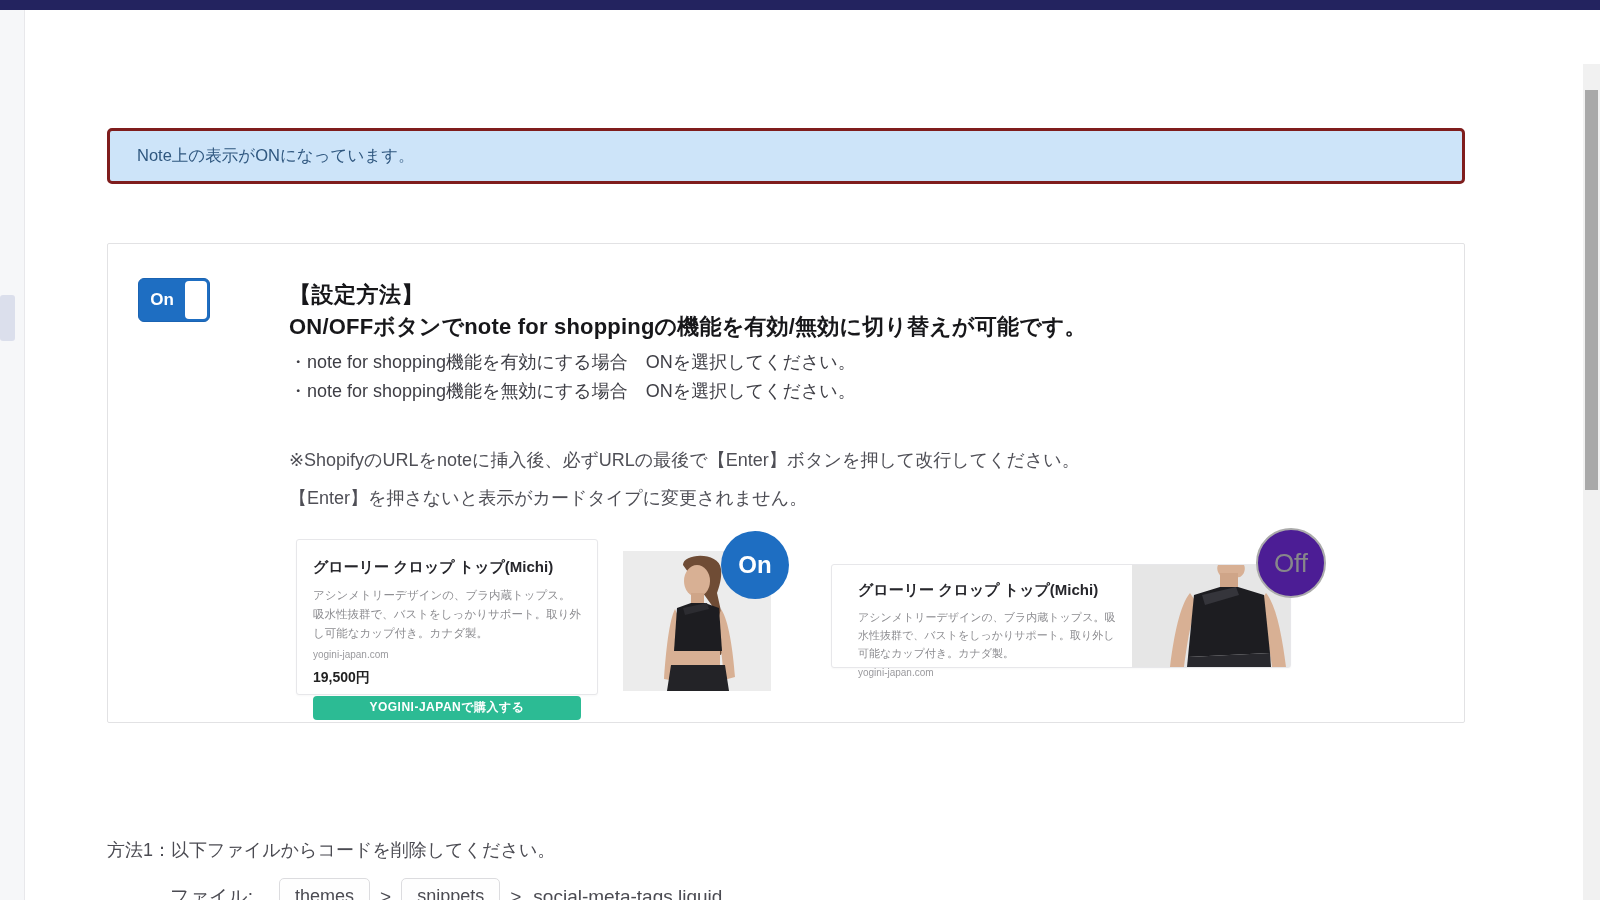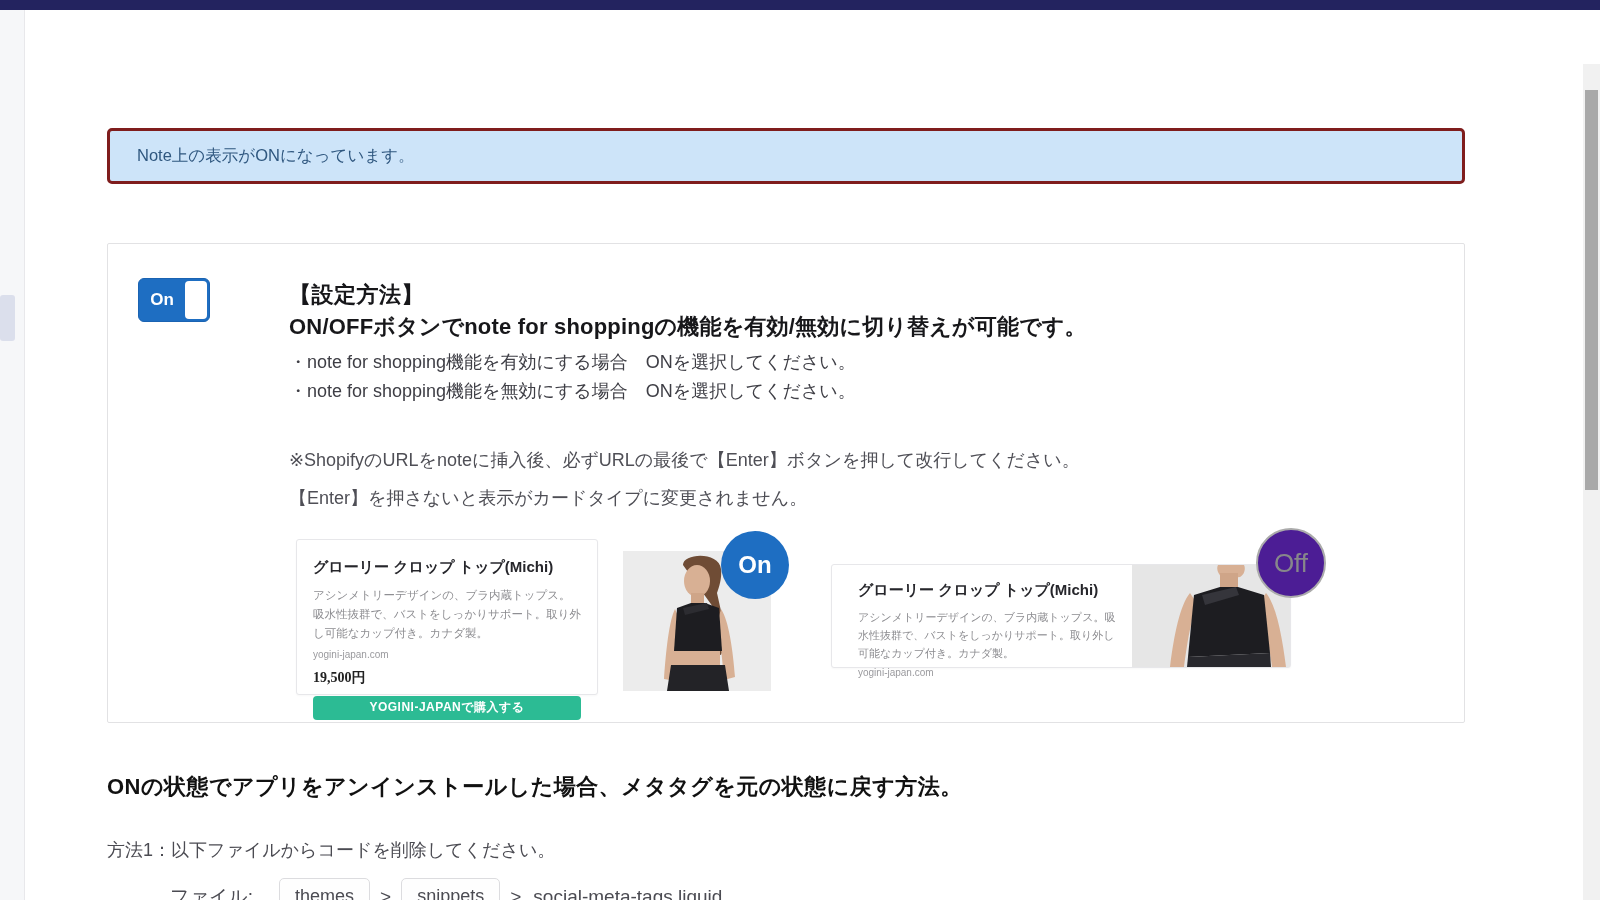--- a/index.html
+++ b/index.html
@@ -37,21 +37,21 @@
   .bullet1 { position:absolute; left:0; top:106px; font-size:18px; color:#3e3e45; }
   .bullet2 { position:absolute; left:0; top:135px; font-size:18px; color:#3e3e45; }
   .note1 { position:absolute; left:0; top:204px; font-size:18px; color:#4f4f56; }
   .note2 { position:absolute; left:0; top:242px; font-size:18px; color:#4f4f56; }
 
   
   .preview-on-box { position:absolute; left:188px; top:295px; width:302px; height:156px; background:#fff; border:1px solid #e7e7ea; border-radius:3px; box-shadow:0 1px 2px rgba(0,0,0,.03); padding:18px 16px 0 16px; }
   .p-title { font-size:15px; font-weight:bold; color:#26262b; margin-bottom:9px; }
   .p-desc { font-size:11.5px; color:#8c8c90; line-height:1.65; margin-bottom:6px;font-family:Liberation Serif, serif; }
   .p-domain { font-size:10px; color:#9a9a9e; margin-bottom:9px; }
-  .p-price { font-size:14px; font-weight:bold; color:#222; margin-bottom:9px;font-family:Liberation Serif, serif; }
+  .p-price { font-size:14px; font-weight:bold; color:#222; margin-bottom:9px; }
   .buy-btn { width:268px; height:24px; background:#2cbb94; border:none; border-radius:4px; color:#fff; font-size:12px; font-weight:bold; letter-spacing:.5px; }
   .preview-on-img { position:absolute; left:515px; top:307px; width:148px; height:140px; overflow:hidden; }
   .badge-on { position:absolute; left:613px; top:287px; width:68px; height:68px; background:#1e6ec2; border-radius:50%; display:flex; align-items:center; justify-content:center; color:#fff; font-size:24px; font-weight:bold; }
 
   .preview-off-box { position:absolute; left:723px; top:320px; width:460px; height:104px; background:#fff; border:1px solid #e7e7ea; border-radius:3px; box-shadow:0 1px 2px rgba(0,0,0,.03); display:flex; }
   .off-text { flex:1; padding:16px 14px 0 26px; }
   .off-text .p-title { font-size:15px; margin-bottom:8px; }
   .off-text .p-desc { font-size:11px; margin-bottom:5px; }
   .preview-off-img { width:158px; height:102px; overflow:hidden; flex:none; }
   .badge-off { position:absolute; left:1148px; top:284px; width:70px; height:70px; background:#4c1d95; border:2px solid #ababab; border-radius:50%; display:flex; align-items:center; justify-content:center; color:#87878b; font-size:26px; }
@@ -140,21 +140,20 @@
           <path d="M62 30 L88 22 L106 22 L132 30 L138 88 L56 92 Z" fill="#1d1d21"></path>
           <path d="M70 30 L104 22 L107 30 L73 40 Z" fill="#35353b"></path>
           <path d="M56 92 L138 88 L139 102 L55 102 Z" fill="#28282d"></path>
         </svg>
       </div>
     </div>
     <div class="badge-off">Off</div>
 
   </div>
 
-  <div class="uninstall-heading">ONの状態でアプリをアンインストールした場合、メタタグを元の状態に戻す方法。</div>
   <div class="method1">方法1：以下ファイルからコードを削除してください。</div>
 
   <div class="file-row">
     <span class="file-label">ファイル:</span>
     <span class="chip">themes</span>
     <span class="sep">&gt;</span>
     <span class="chip">snippets</span>
     <span class="sep">&gt;</span>
     <span class="file-name">social-meta-tags.liquid</span>
   </div>

